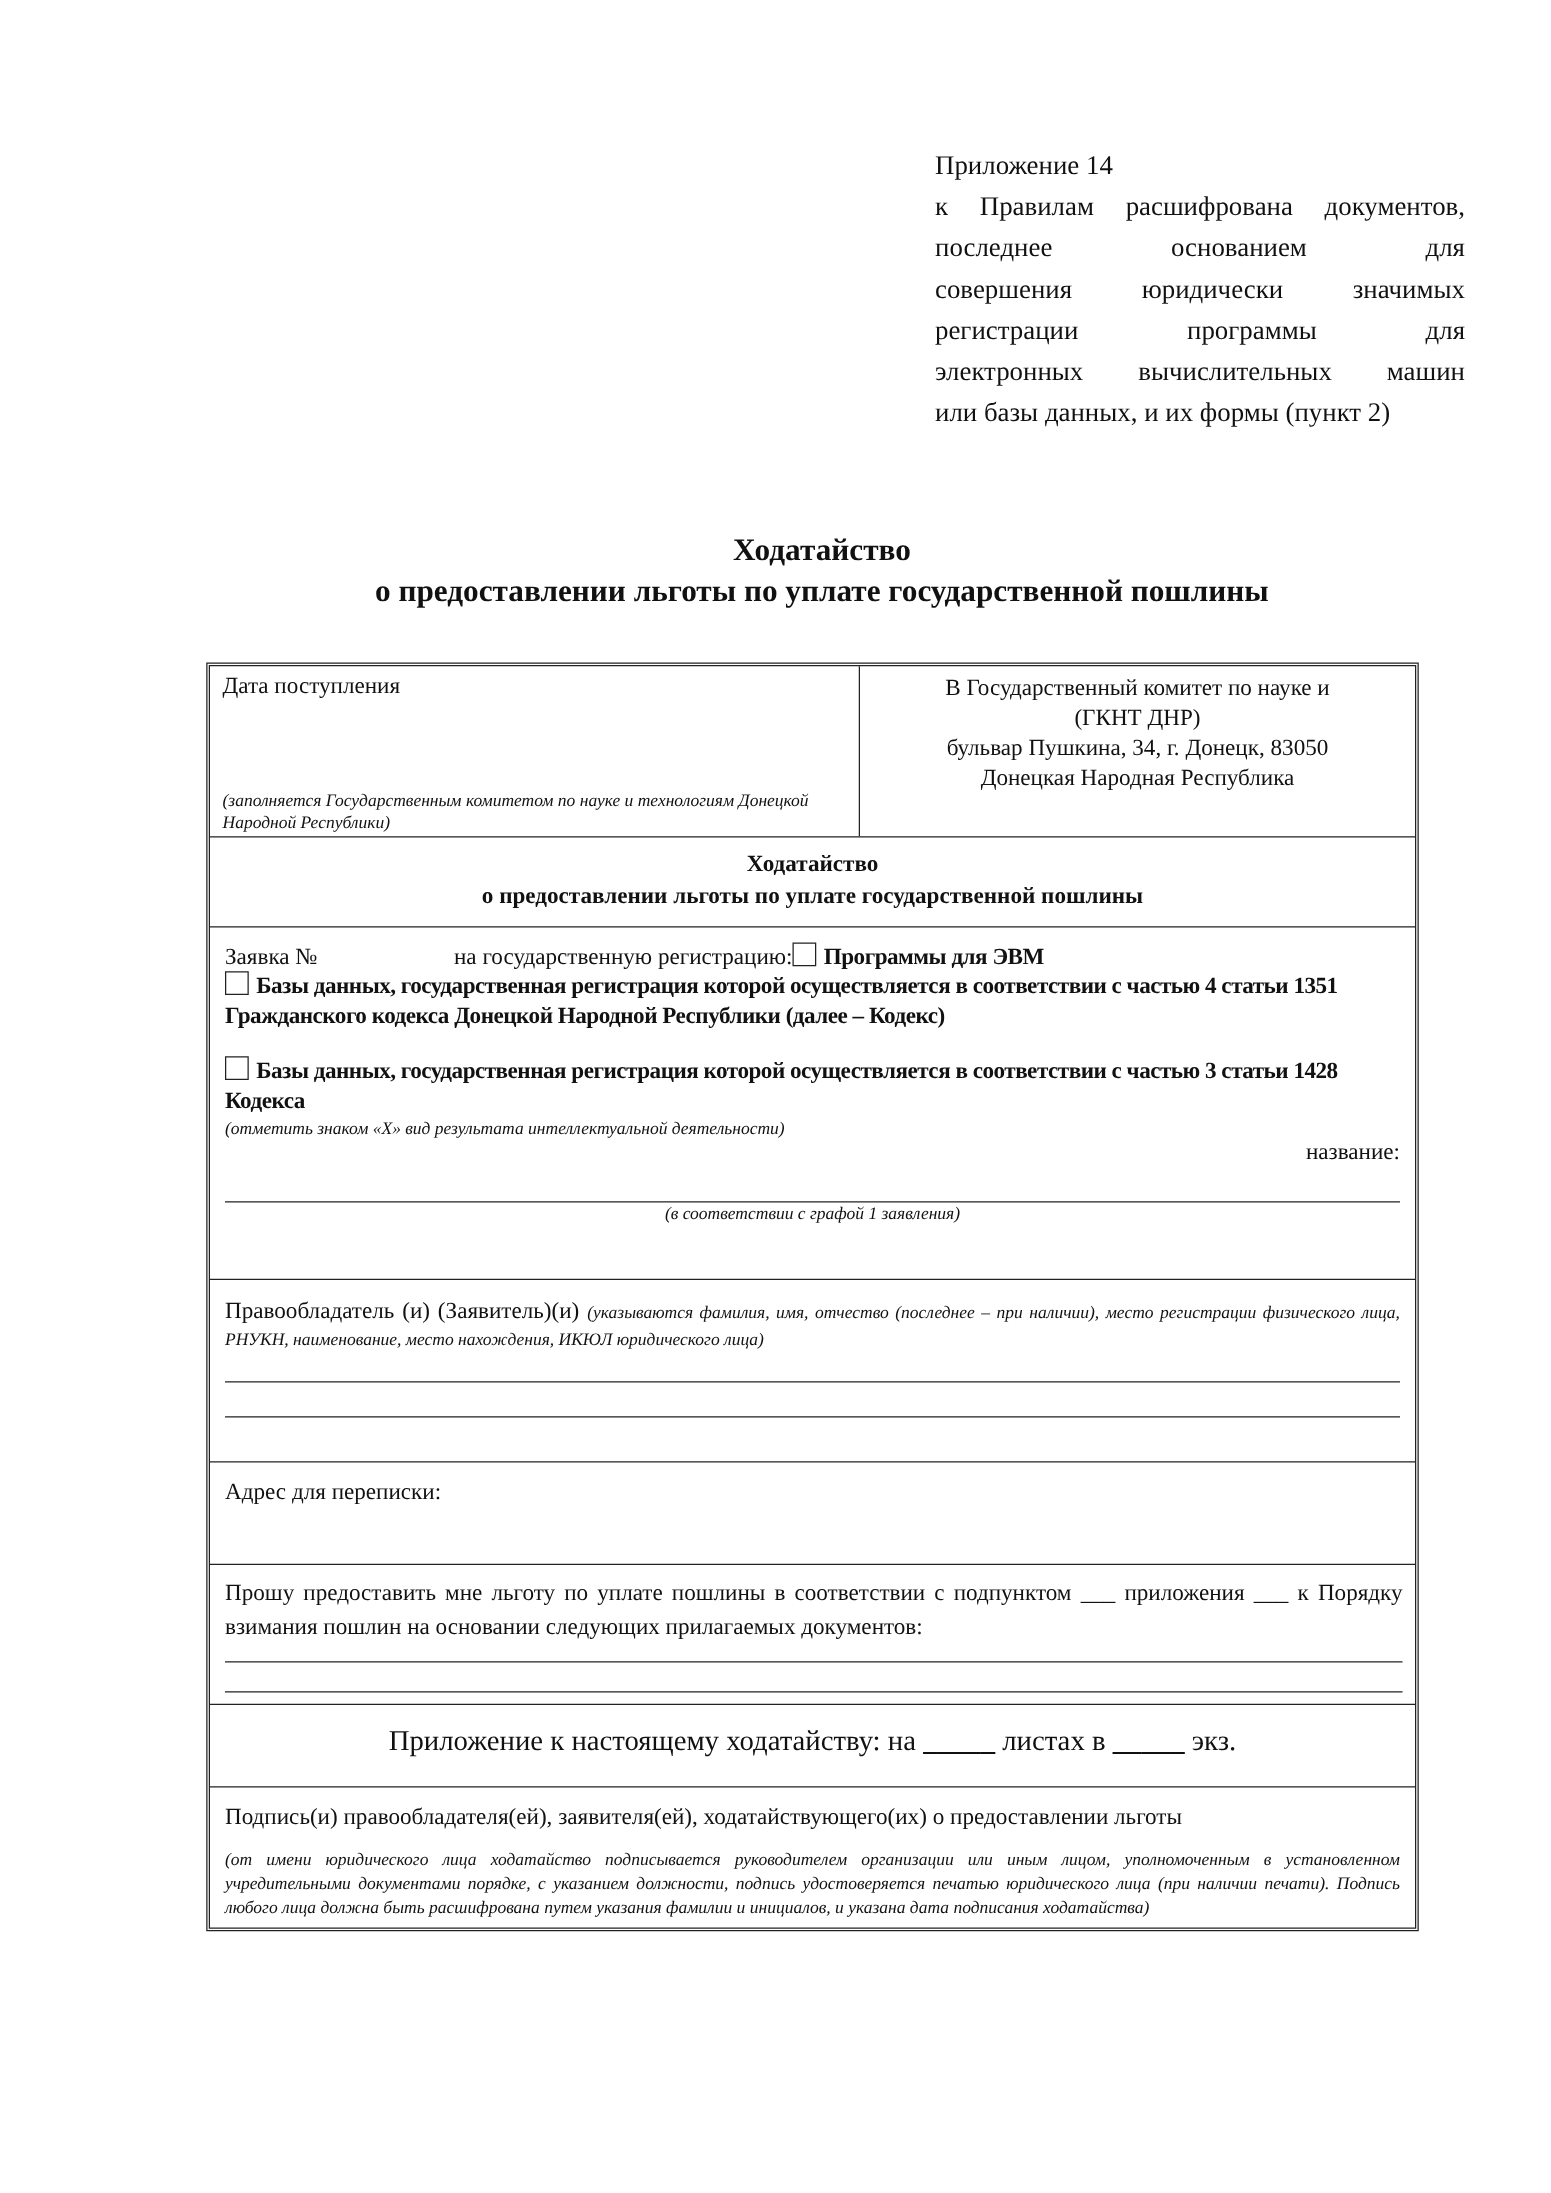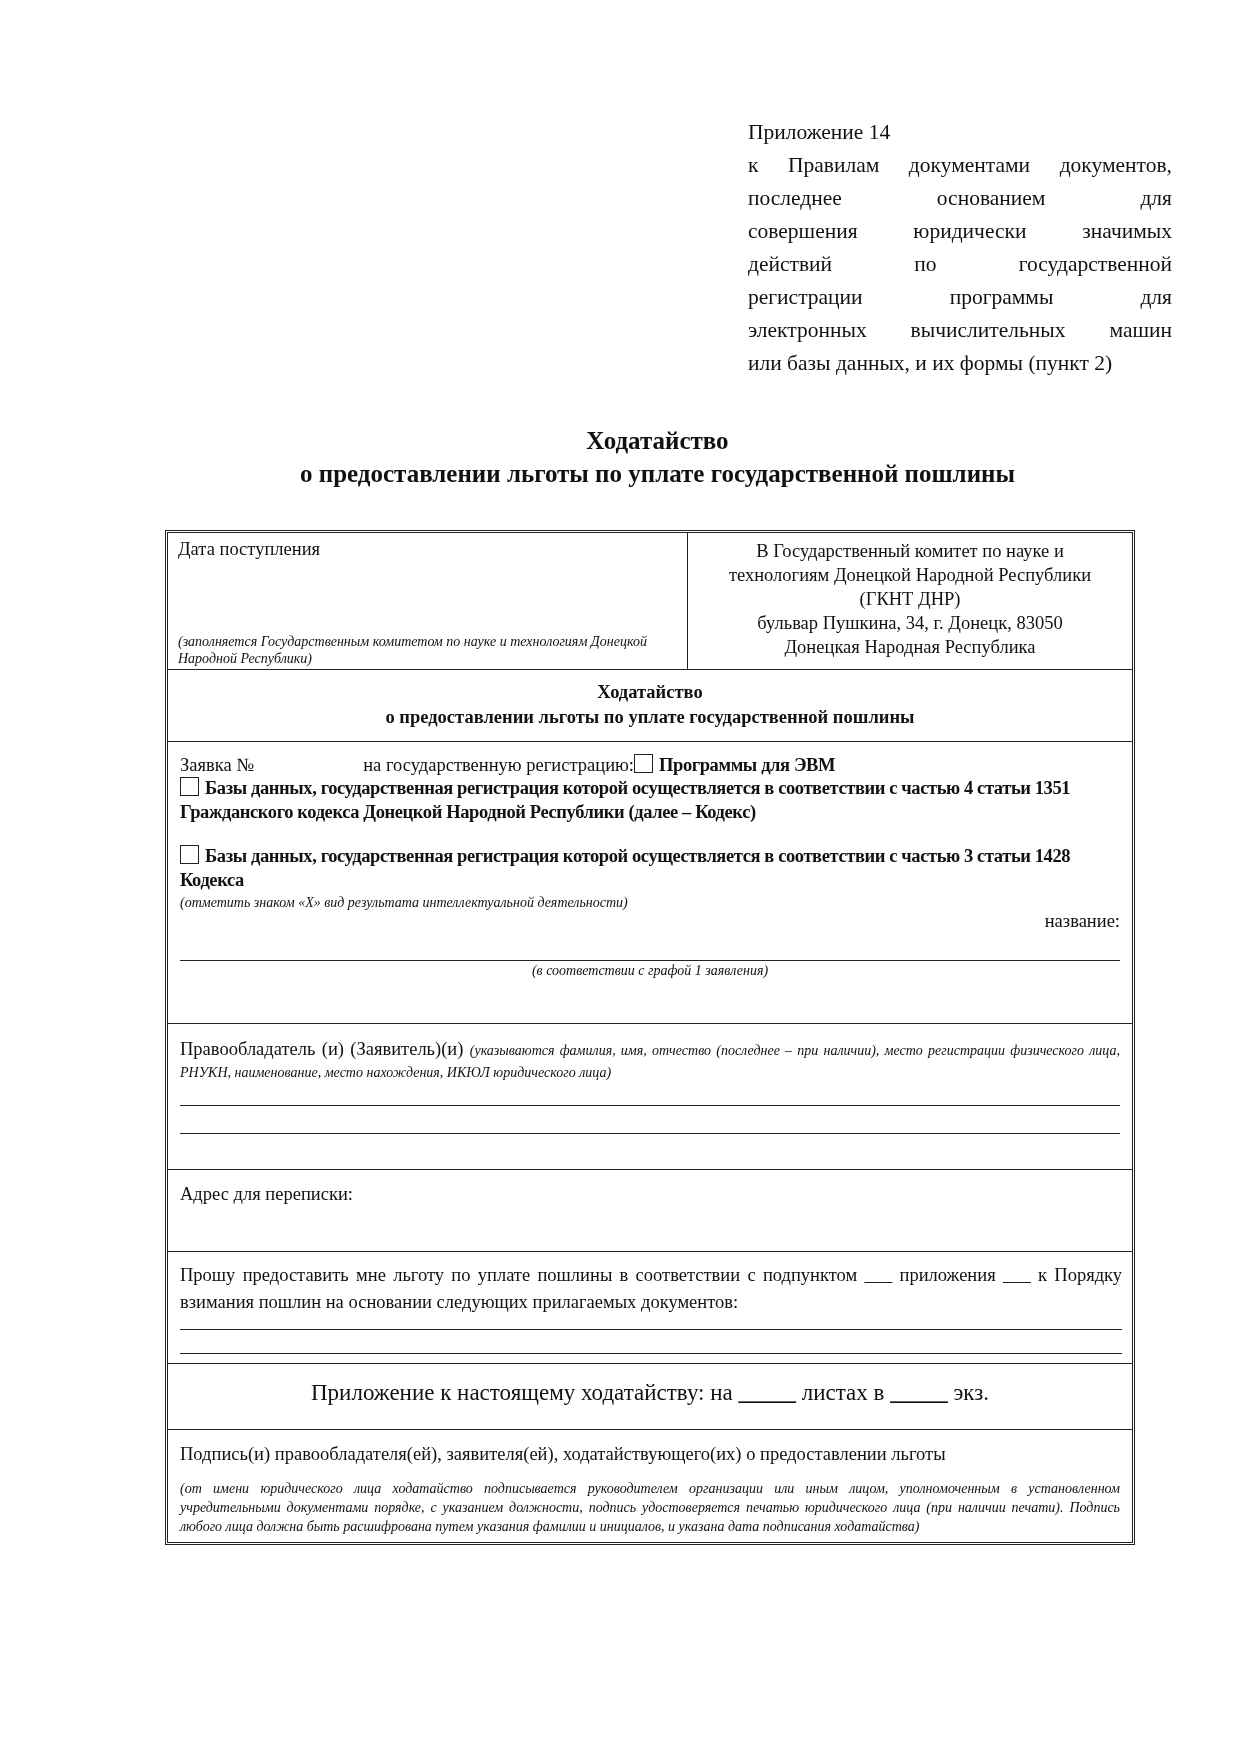--- a/index.html
+++ b/index.html
@@ -30,44 +30,42 @@
   .row-req { height: 112px; padding: 10px 10px 0 12px; font-size: 18.5px; line-height: 27px; }
   .row-att { height: 66px; padding: 16px 12px 0 12px; font-size: 23px; text-align: center; }
   .row-sig { padding: 14px 12px 6px 12px; font-size: 18.5px; }
   .just { text-align: justify; }
 </style>
 </head>
 <body>
 
 <div class="appendix">
   <div class="line-first">Приложение 14</div>
-  <div class="justified">к Правилам документами документов,</div>
+  <div class="justified">к Правилам расшифрована документов,</div>
   <div class="justified">последнее основанием для</div>
   <div class="justified">совершения юридически значимых</div>
-  <div class="justified">действий по государственной</div>
   <div class="justified">регистрации программы для</div>
   <div class="justified">электронных вычислительных машин</div>
   <div class="last">или базы данных, и их формы (пункт 2)</div>
 </div>
 
 <div class="title">
   <div>Ходатайство</div>
   <div>о предоставлении льготы по уплате государственной пошлины</div>
 </div>
 
 <div class="form">
 
   <div class="row row-head">
     <div class="cell-left">
       <div class="label">Дата поступления</div>
       <div class="note">(заполняется Государственным комитетом по науке и технологиям Донецкой Народной Республики)</div>
     </div>
     <div class="cell-right">
       <div>В Государственный комитет по науке и</div>
-      <div>технологиям Донецкой Народной Республики</div>
       <div>(ГКНТ ДНР)</div>
       <div>бульвар Пушкина, 34, г. Донецк, 83050</div>
       <div>Донецкая Народная Республика</div>
     </div>
   </div>
 
   <div class="row row-sectitle">
     <div>Ходатайство</div>
     <div>о предоставлении льготы по уплате государственной пошлины</div>
   </div>

